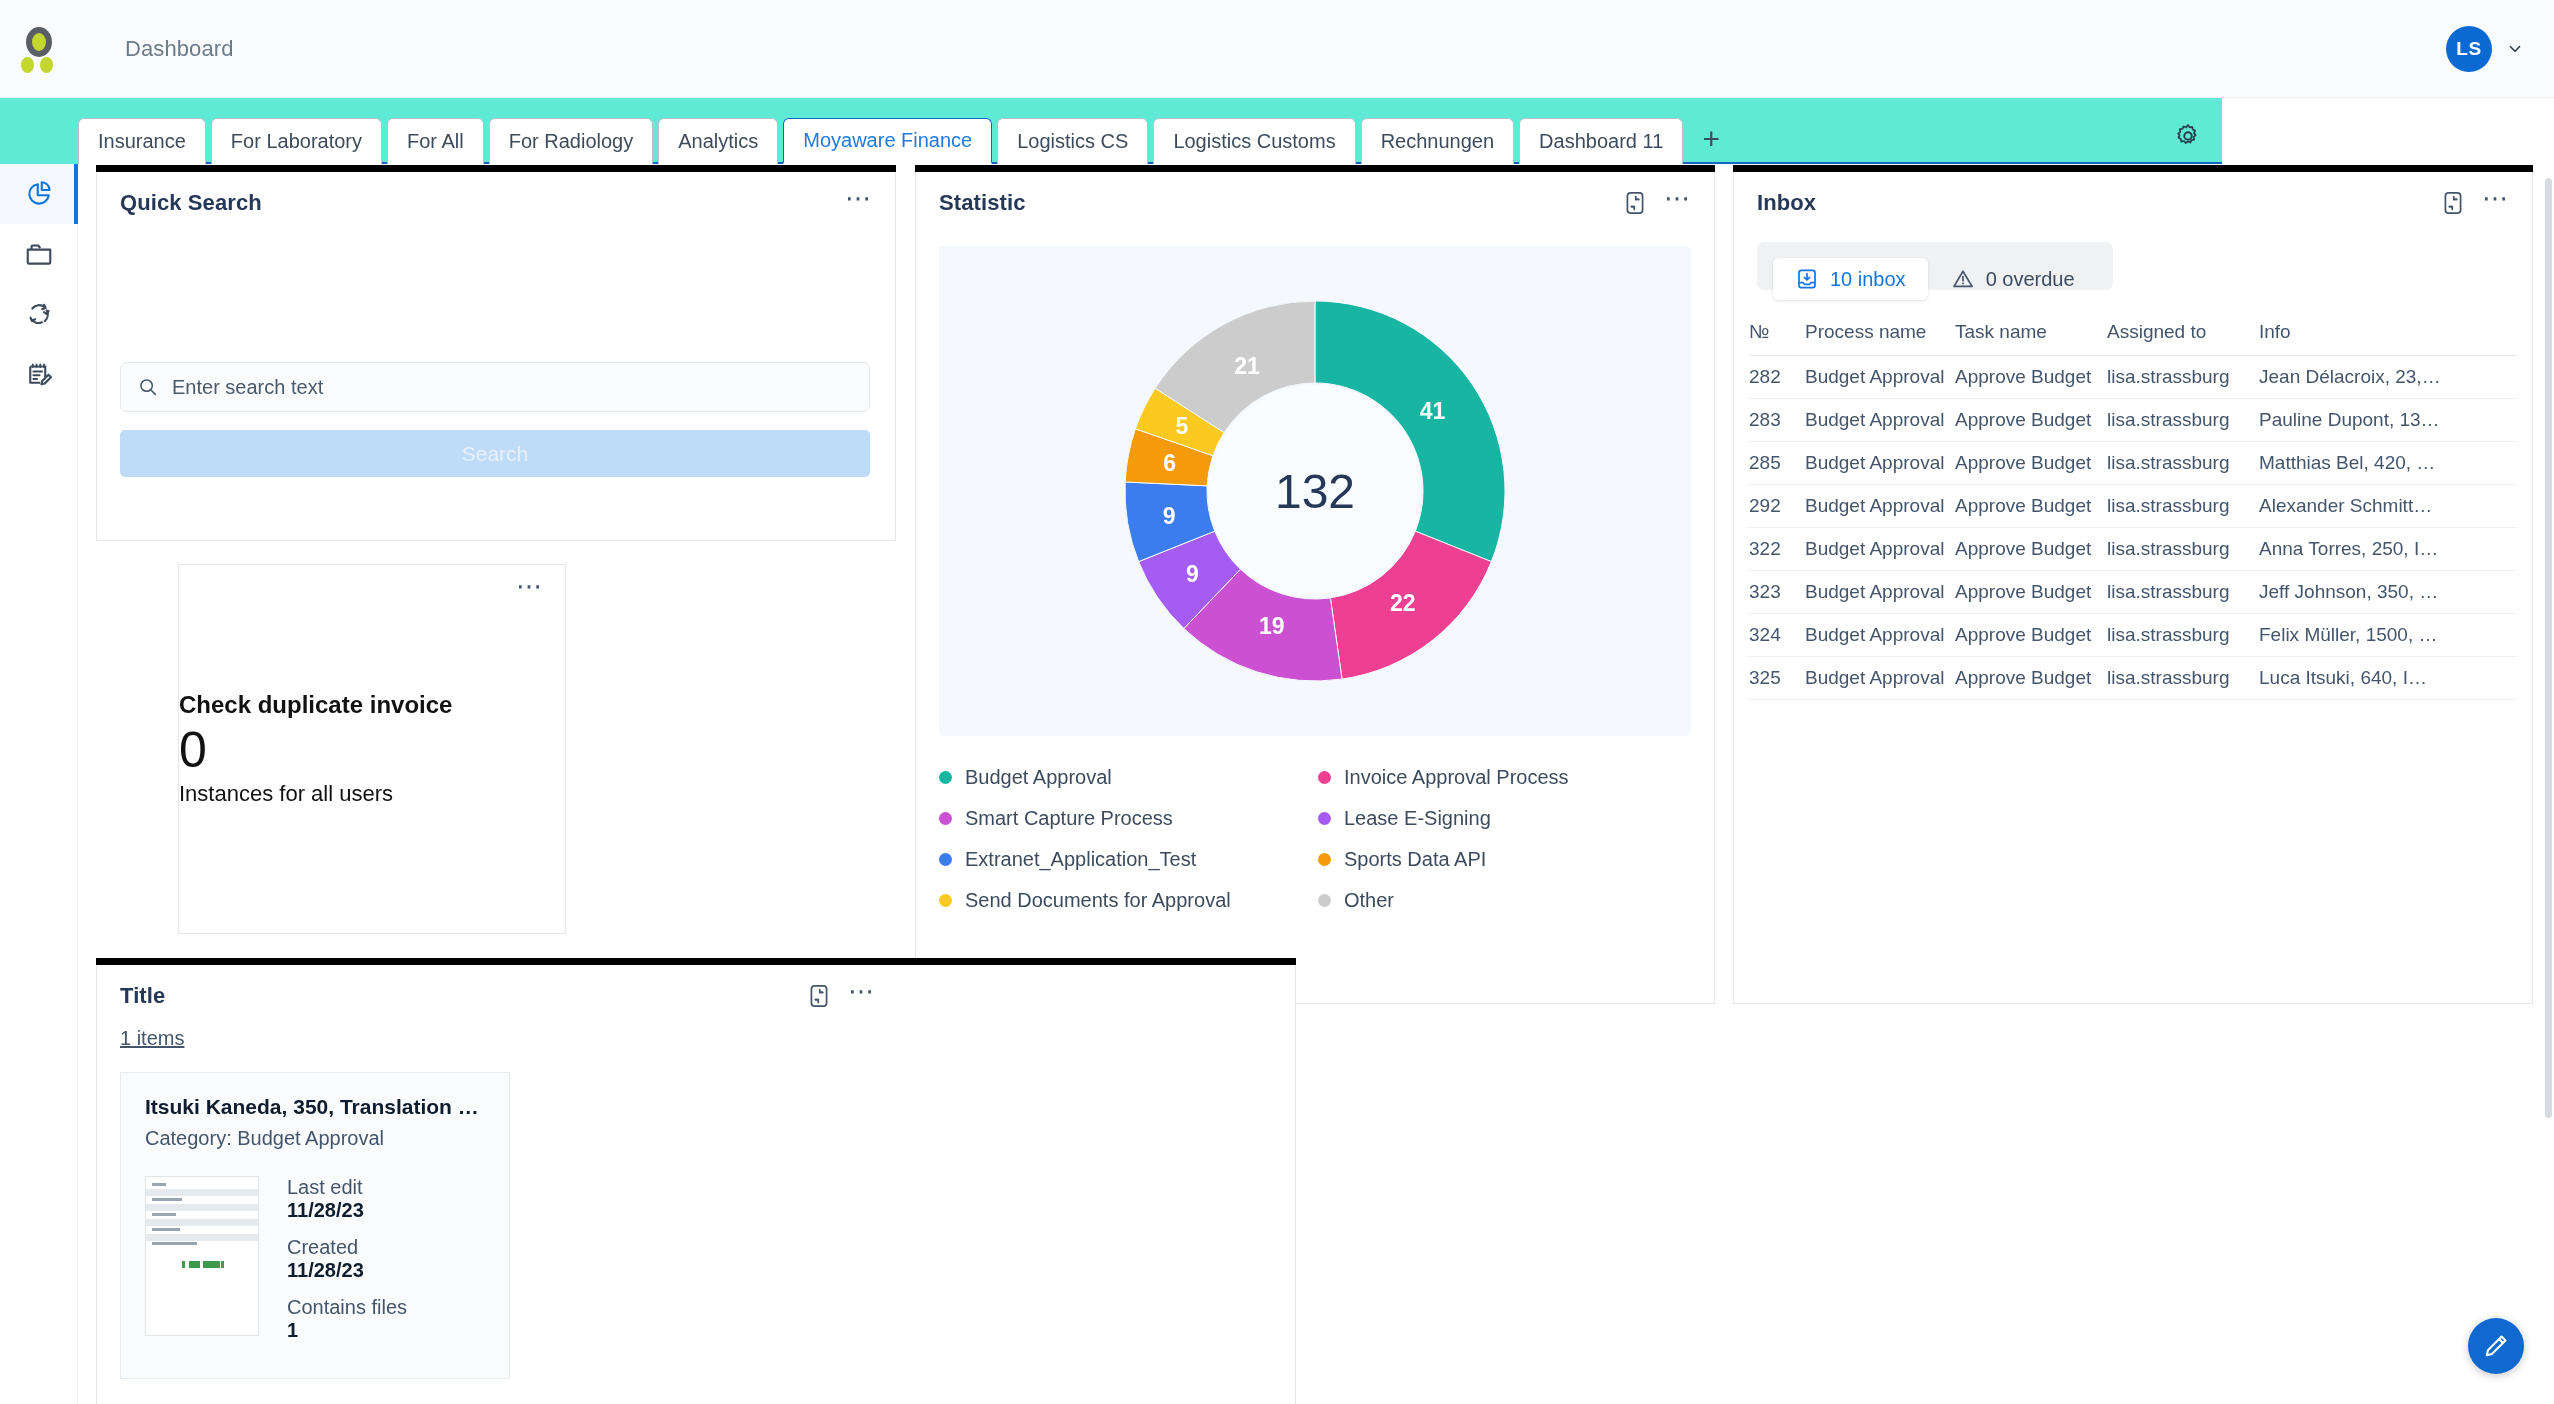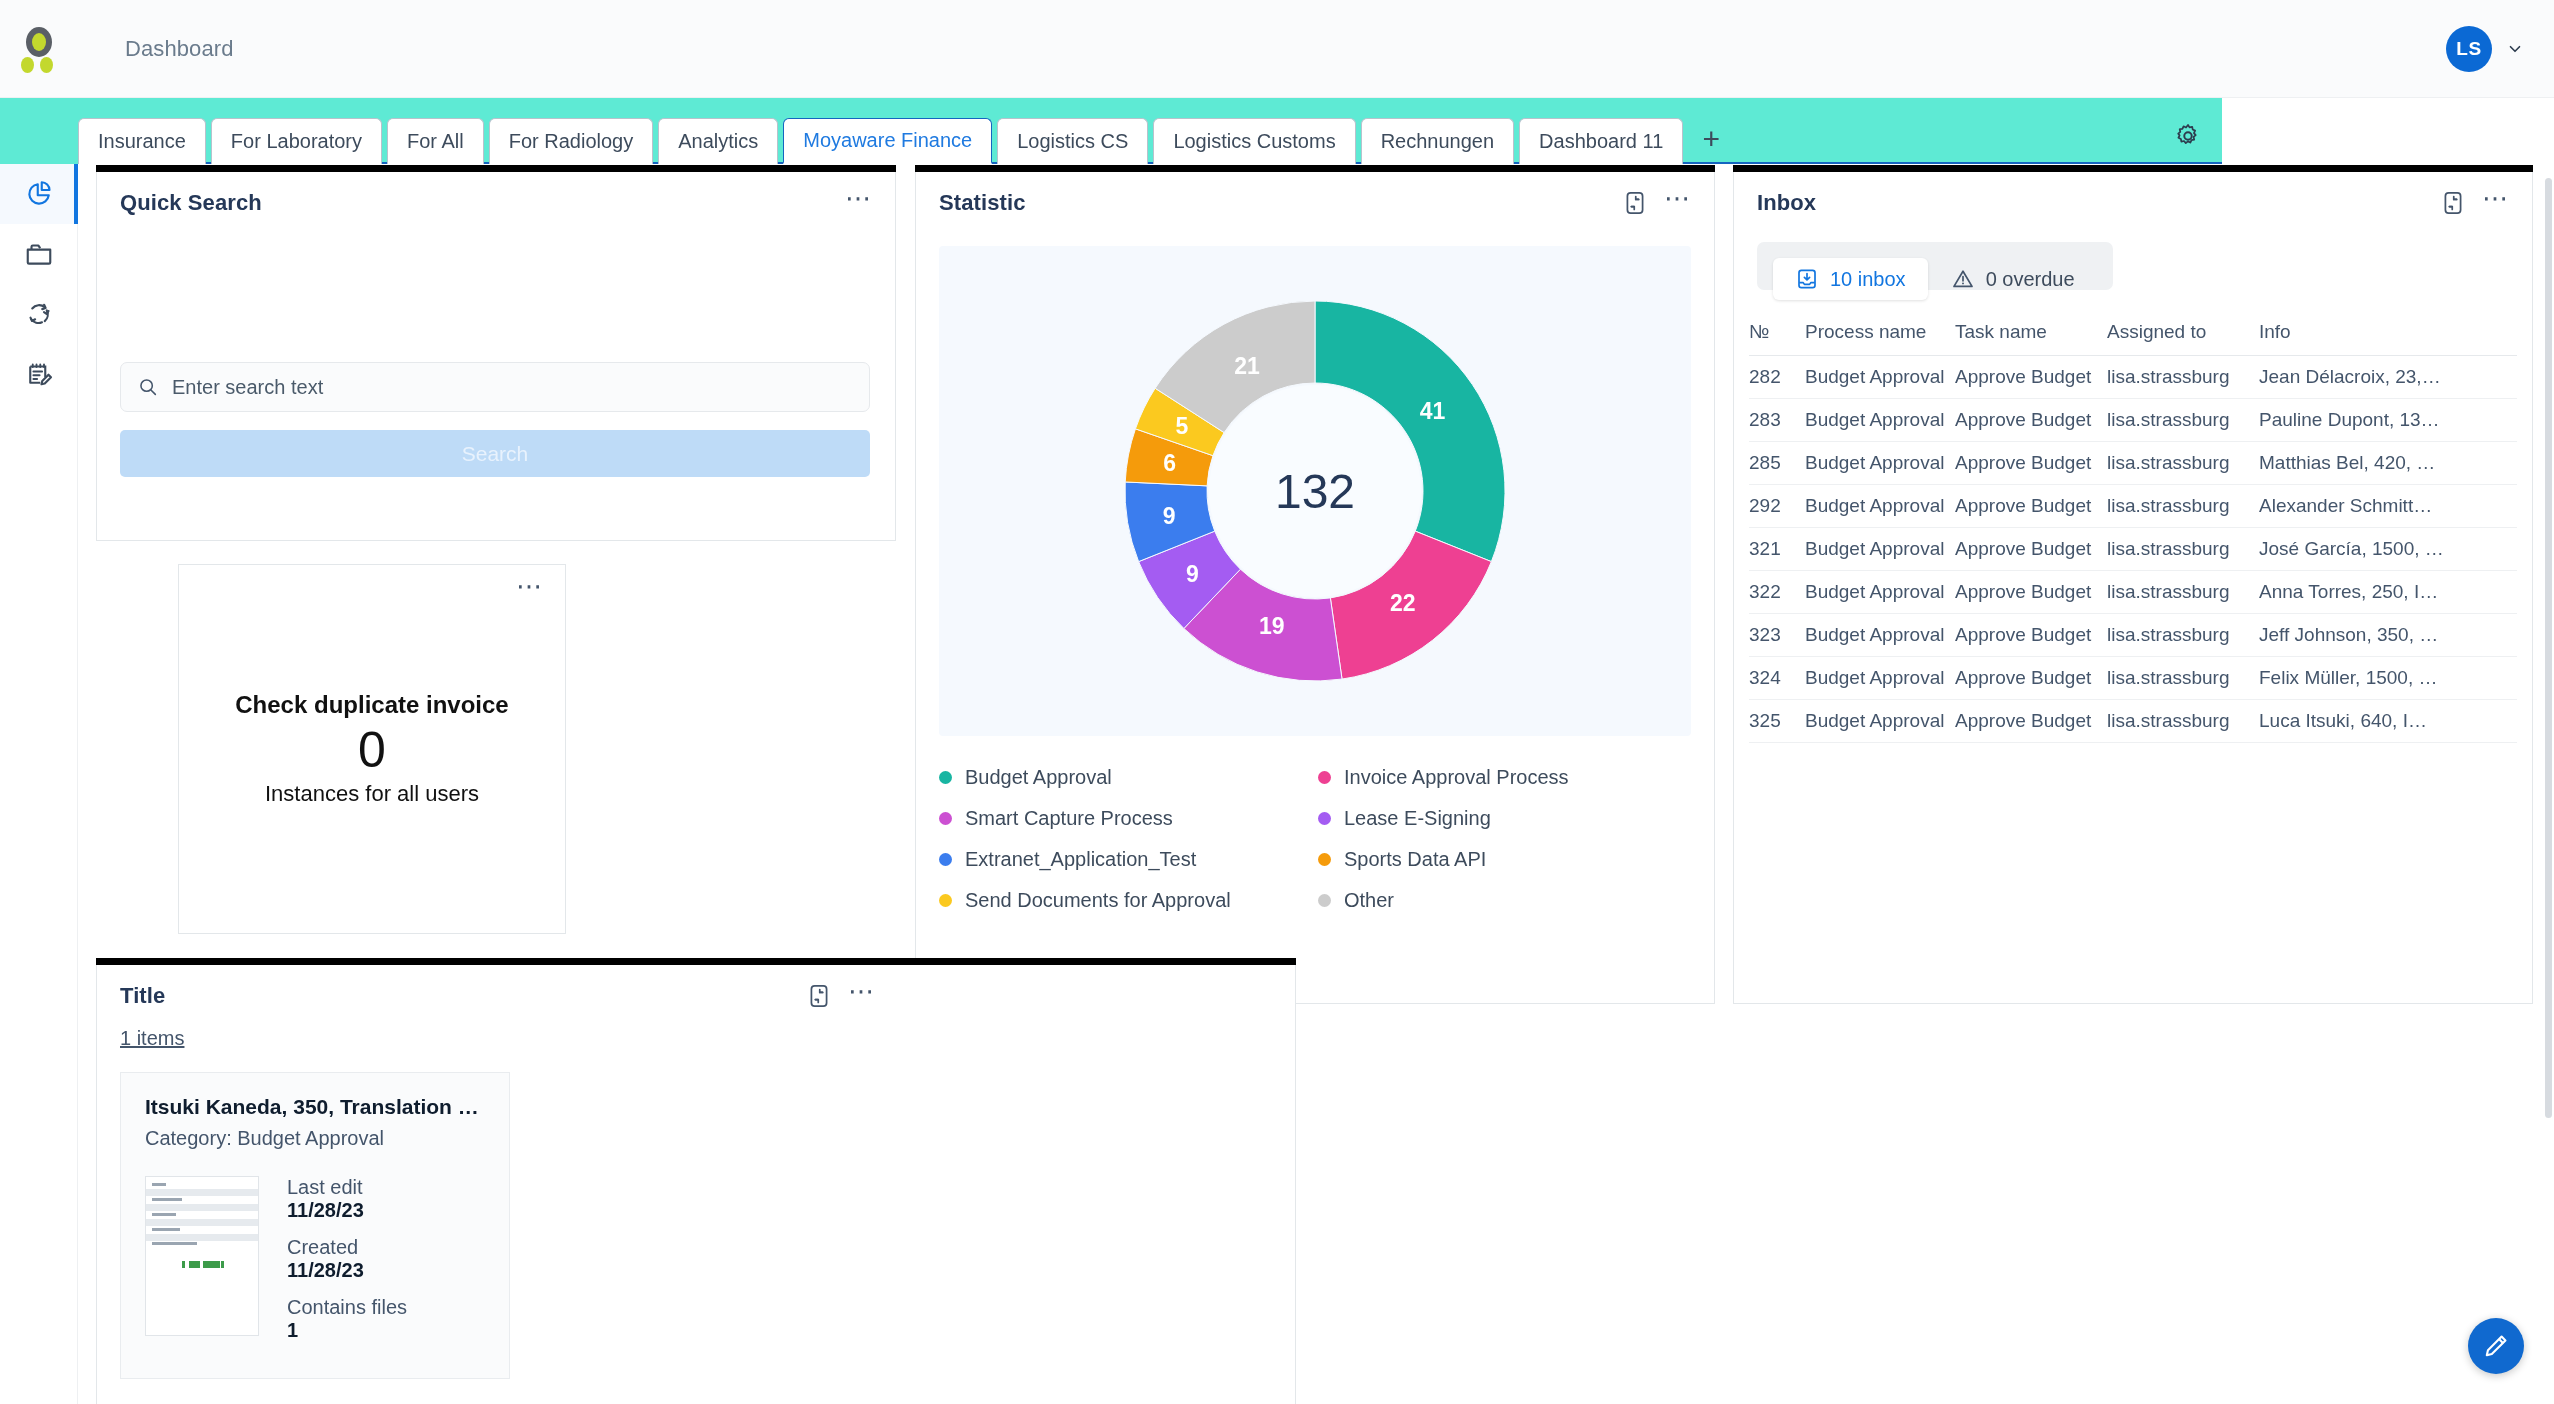--- a/index.html
+++ b/index.html
@@ -122,21 +122,21 @@
     background: #bedbf7; border-radius: 5px; color: #e8f2fd;
     display: flex; align-items: center; justify-content: center; font-size: 21px;
   }
 
   
   #dup-invoice { left: 100px; top: 400px; width: 388px; height: 370px; }
   #dup-invoice::before { display: none; }
   .dup-dots { position: absolute; right: 22px; top: 16px; }
   .dup-body {
     position: absolute; left: 0; right: 0; top: 0; bottom: 0;
-    display: flex; flex-direction: column; align-items: center; justify-content: center;
+    display: flex; flex-direction: column; align-items: flex-start; justify-content: center;
   }
   .dup-title { font-size: 24px; font-weight: bold; color: #111; }
   .dup-num { font-size: 50px; color: #111; line-height: 1.25; font-weight: normal; }
   .dup-sub { font-size: 22px; color: #111; }
 
   
   #statistic { left: 837px; top: 7px; width: 800px; height: 833px; }
   .chart-box {
     margin: 12px 23px 0 23px; height: 490px; background: #f5f9fe; border-radius: 4px;
     display: flex; align-items: center; justify-content: center;
@@ -471,27 +471,20 @@
             <td class="c-info">Matthias Bel, 420, …</td>
           </tr>
           <tr>
             <td class="c-no">292</td>
             <td class="c-proc">Budget Approval</td>
             <td class="c-task">Approve Budget</td>
             <td class="c-assg">lisa.strassburg</td>
             <td class="c-info">Alexander Schmitt…</td>
           </tr>
           <tr>
-            <td class="c-no">321</td>
-            <td class="c-proc">Budget Approval</td>
-            <td class="c-task">Approve Budget</td>
-            <td class="c-assg">lisa.strassburg</td>
-            <td class="c-info">José García, 1500, …</td>
-          </tr>
-          <tr>
             <td class="c-no">322</td>
             <td class="c-proc">Budget Approval</td>
             <td class="c-task">Approve Budget</td>
             <td class="c-assg">lisa.strassburg</td>
             <td class="c-info">Anna Torres, 250, I…</td>
           </tr>
           <tr>
             <td class="c-no">323</td>
             <td class="c-proc">Budget Approval</td>
             <td class="c-task">Approve Budget</td>

